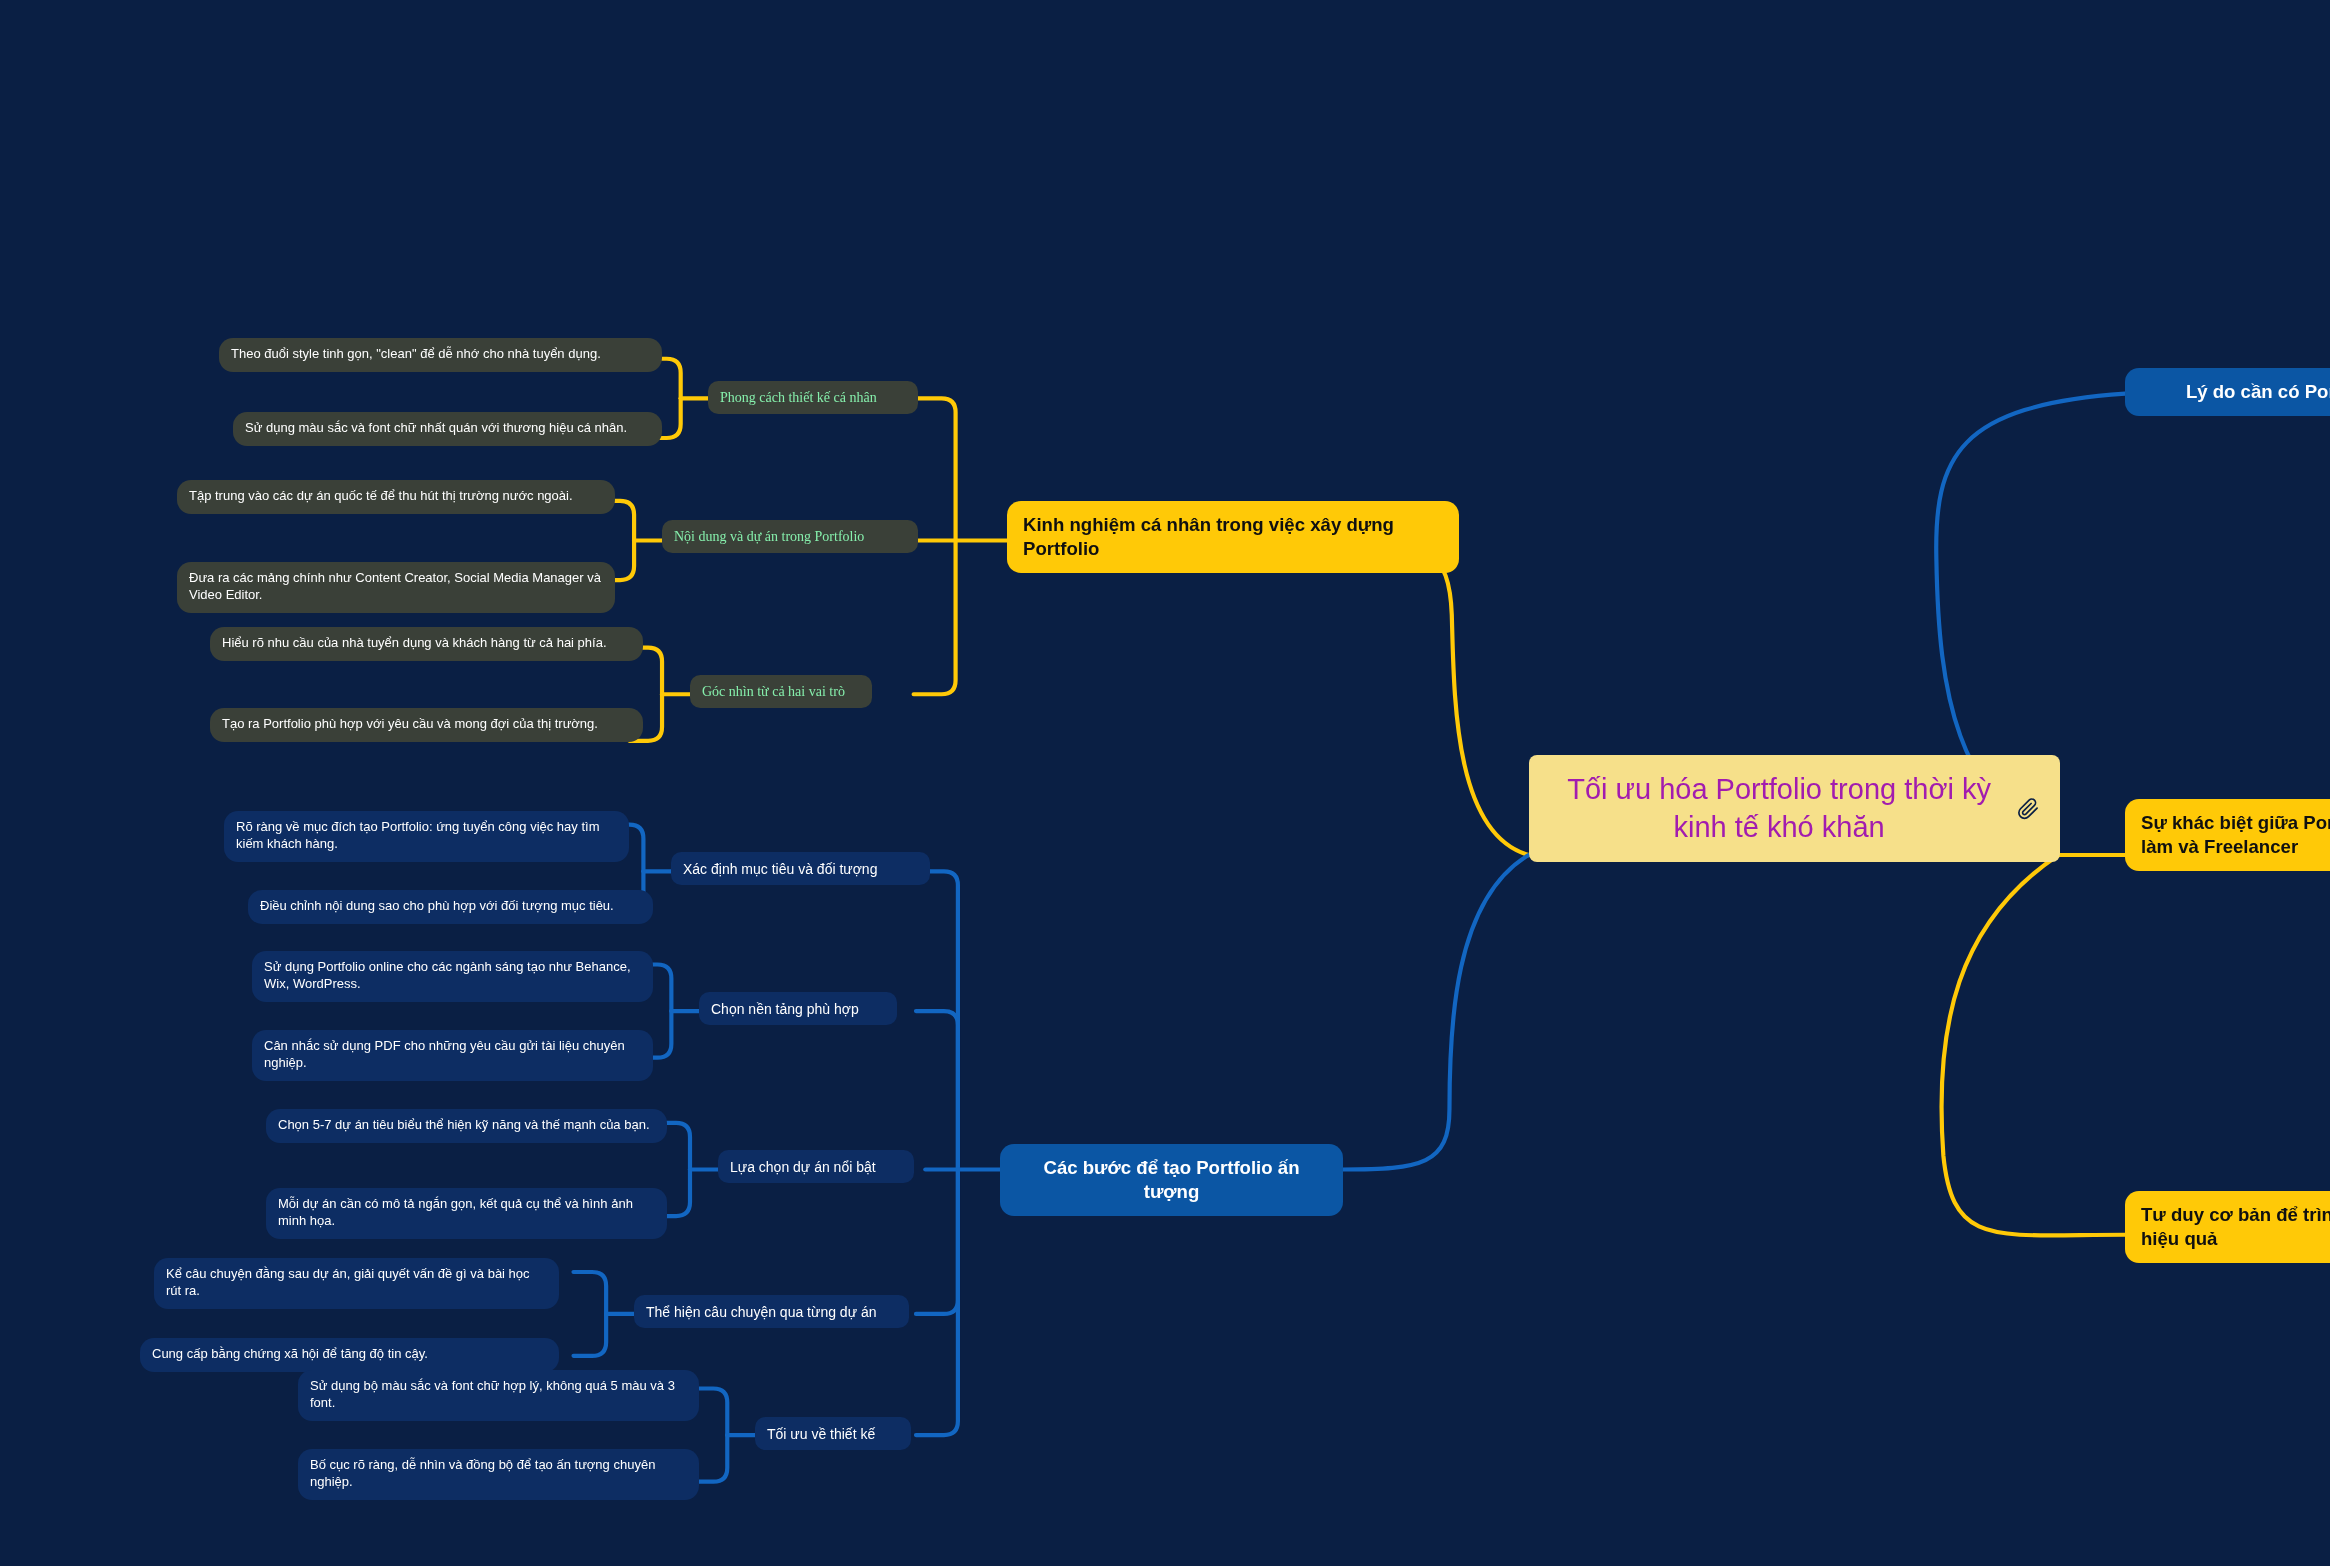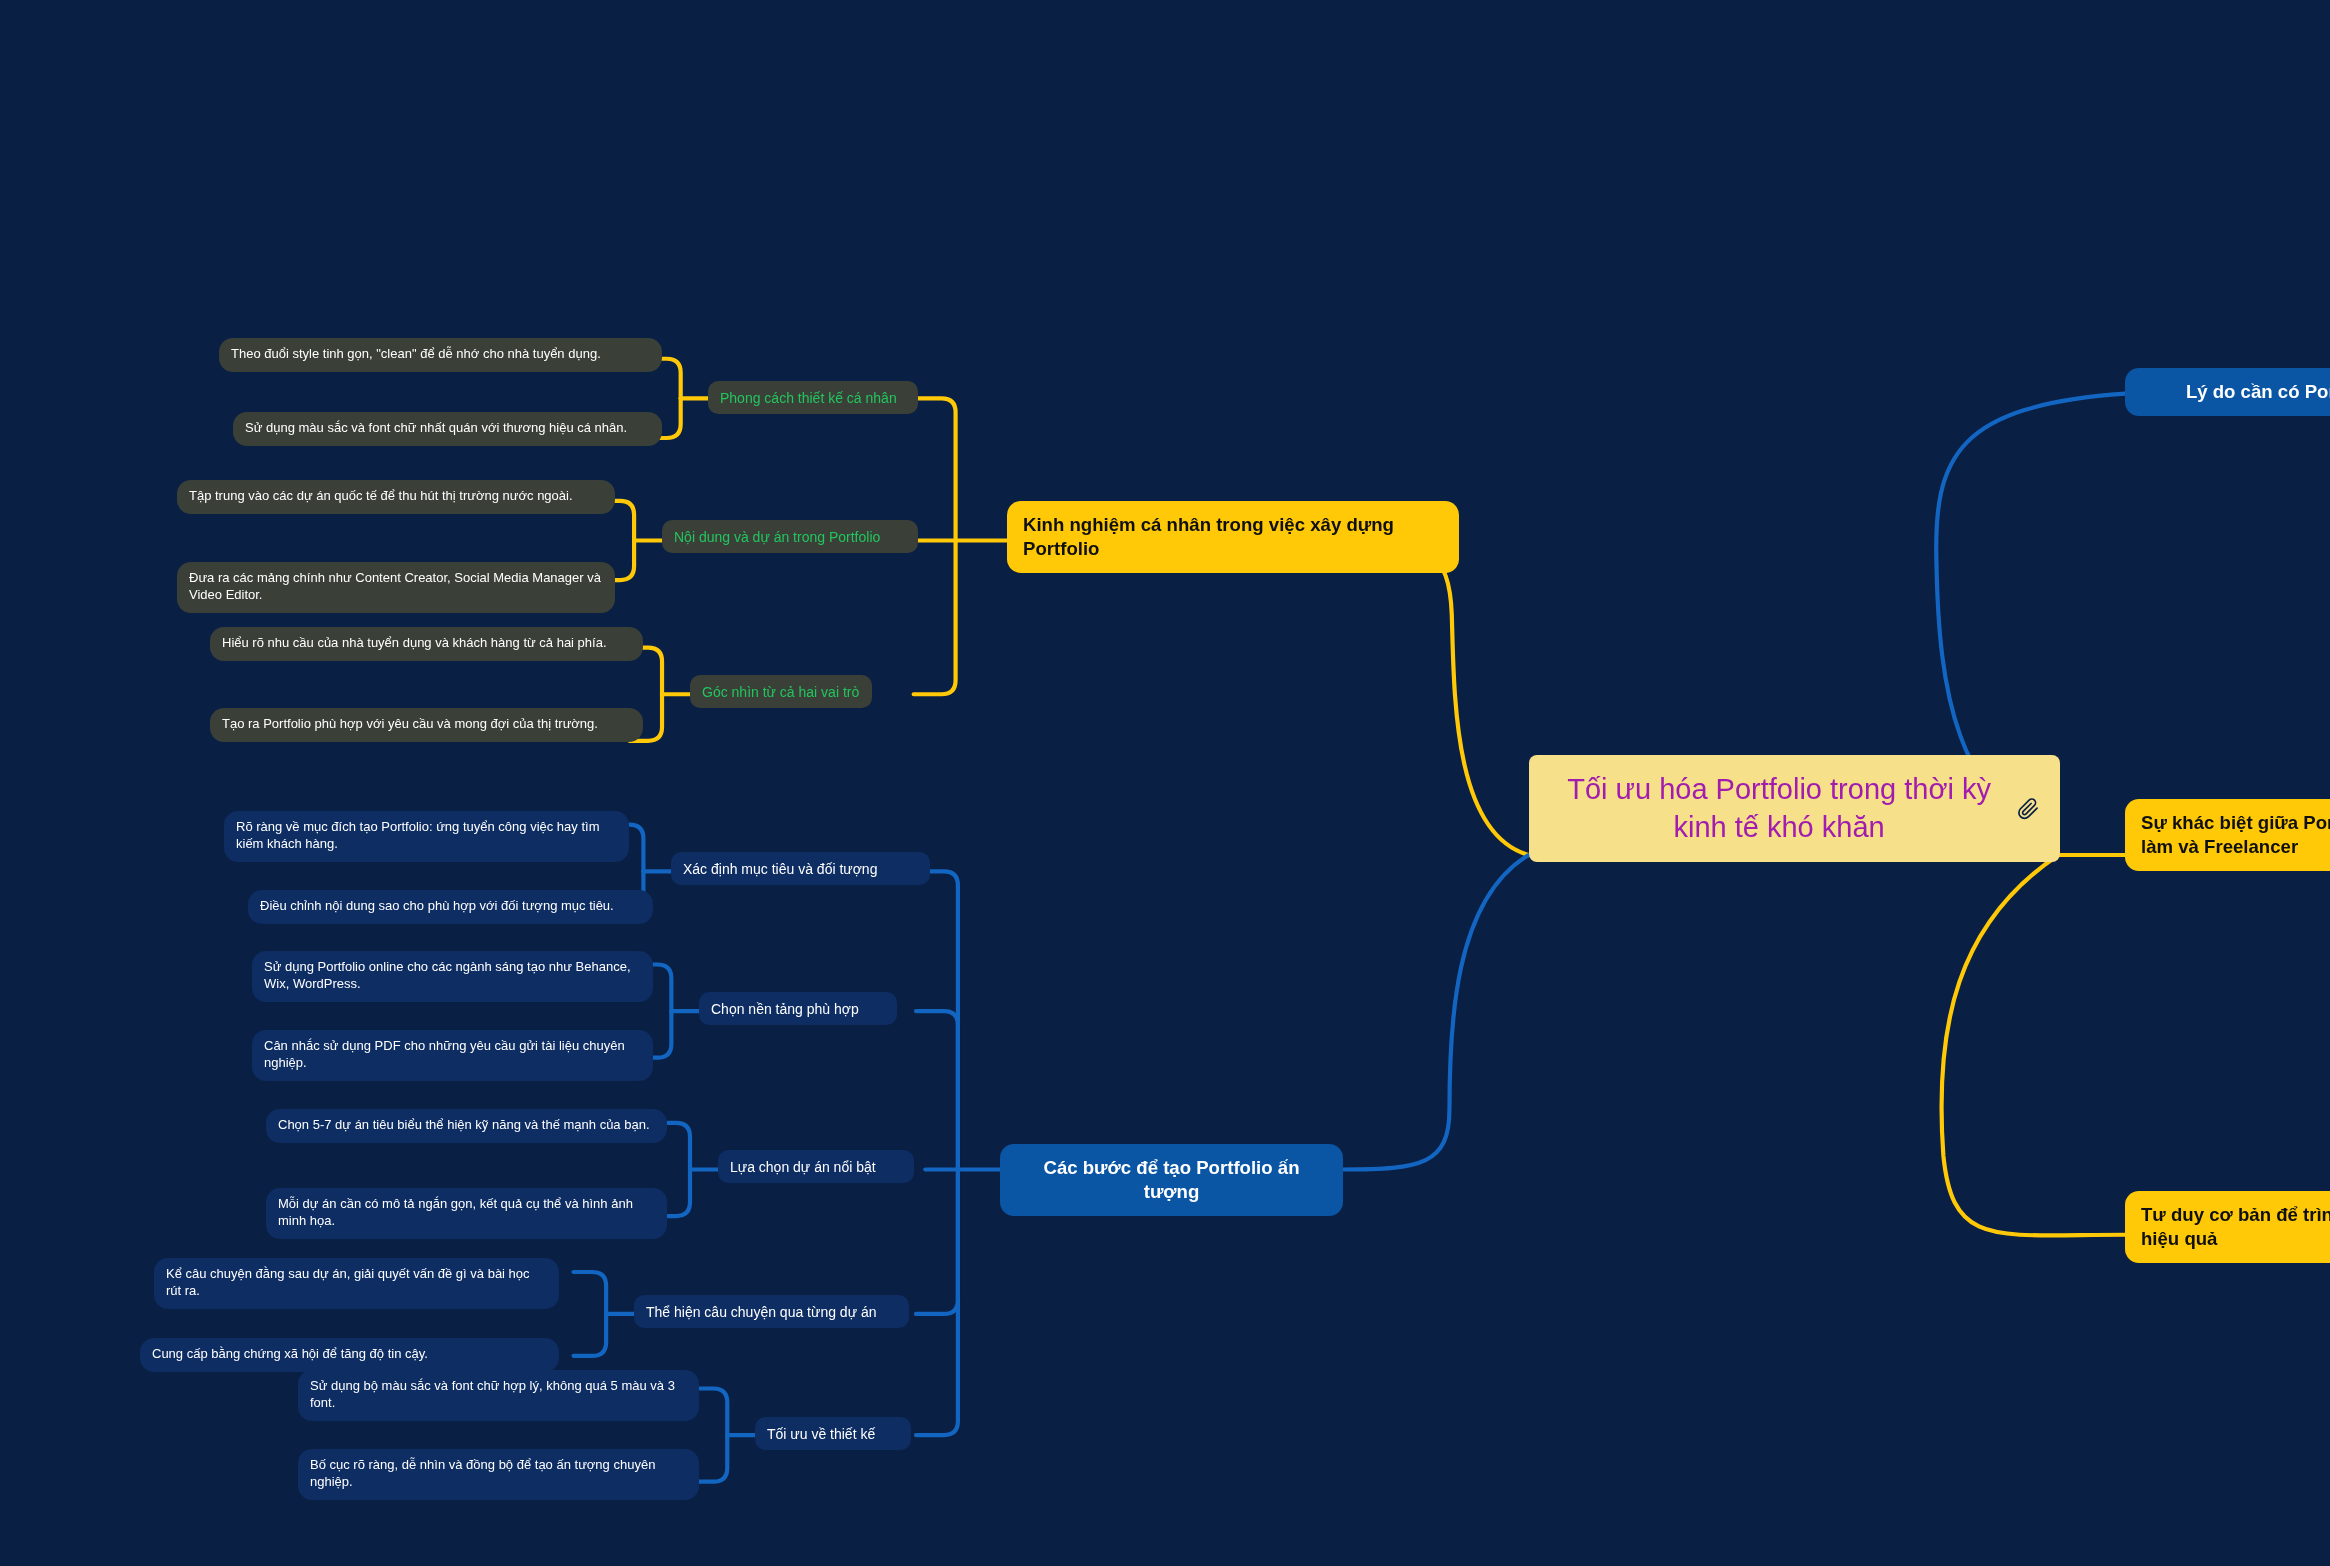--- a/index.html
+++ b/index.html
@@ -35,21 +35,21 @@
     justify-content:center;
   }
 
   
   .main{font-size:18.6px;font-weight:700;padding:12px 16px;border-radius:14px;}
   .main-yellow{background:#ffc907;color:#101010;}
   .main-blue{background:#0b56a4;color:#ffffff;}
 
   
   .sub{font-size:14px;padding:7.5px 12px;border-radius:10.3px;}
-  .sub-olive{background:#3a4038;color:#22c55e;}
+  .sub-olive{background:#3a4038;color:#86efac;font-family:Liberation Serif, serif;}
   .sub-navy{background:#0d2d63;color:#ffffff;}
 
   
   .leaf{font-size:13px;padding:8.4px 12px;border-radius:14px;}
   .leaf-olive{background:#3a4038;color:#ffffff;}
   .leaf-navy{background:#0d2d63;color:#ffffff;}
 
   .clip-icon{
     display:inline-block;
     vertical-align:middle;

